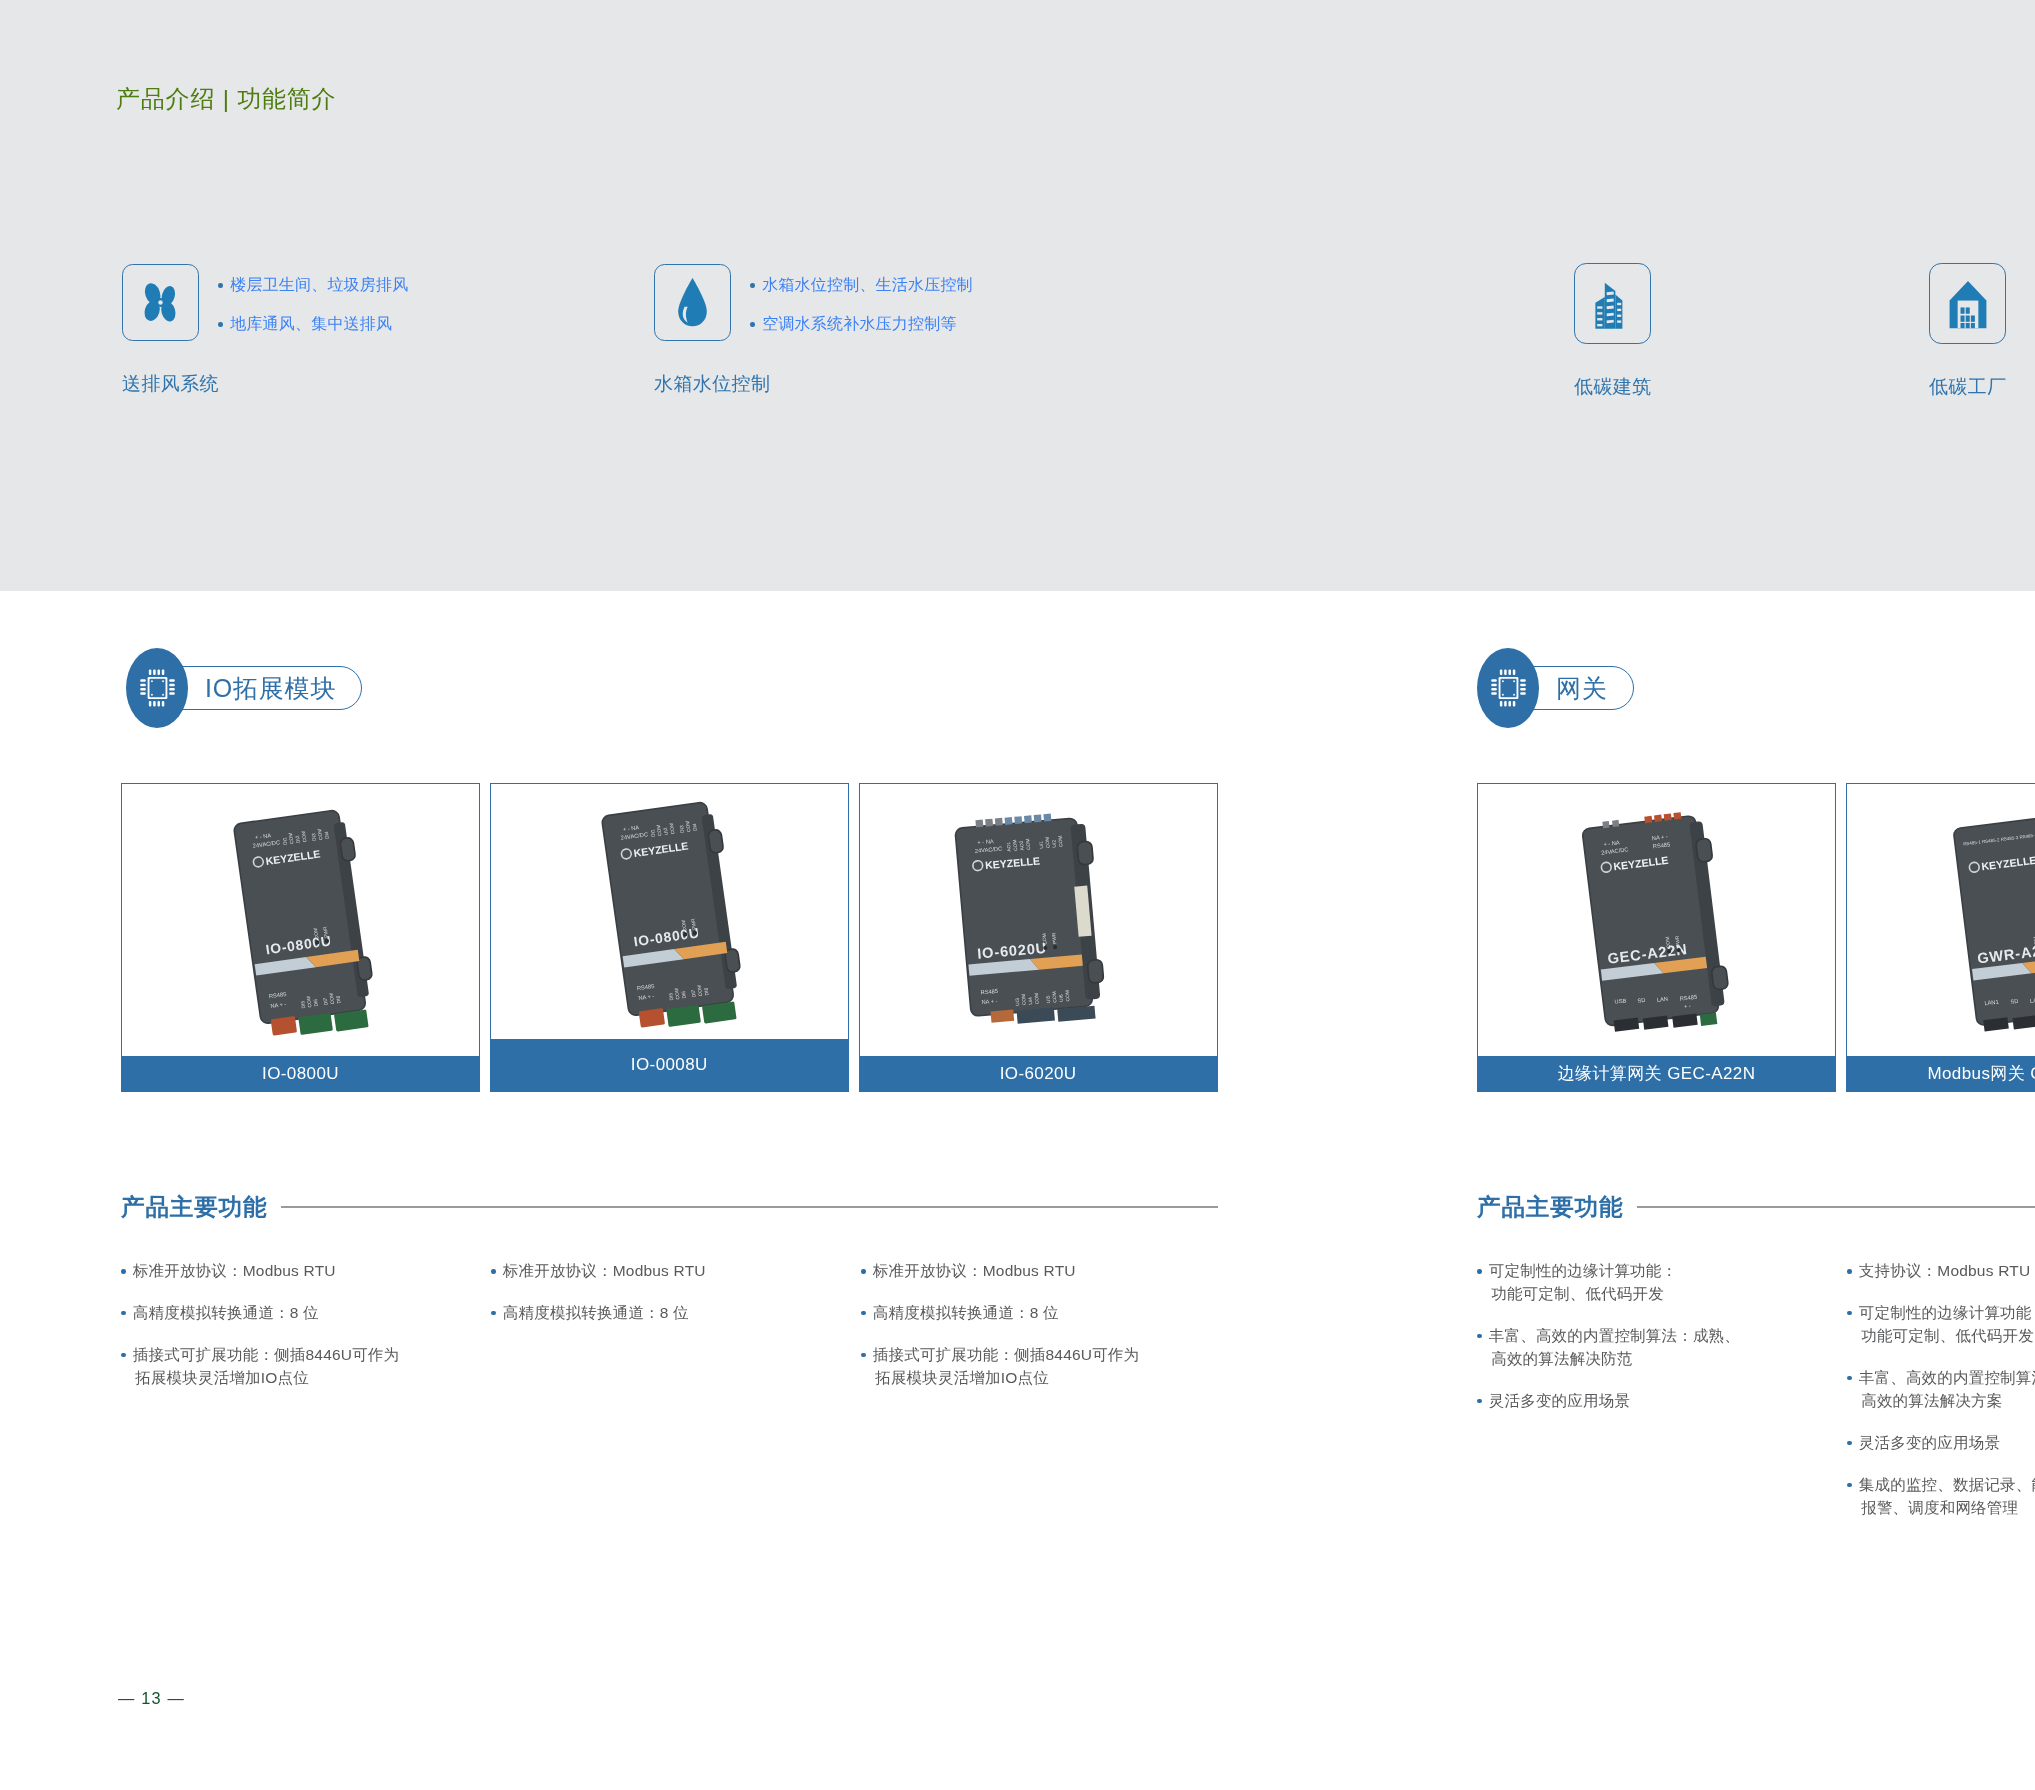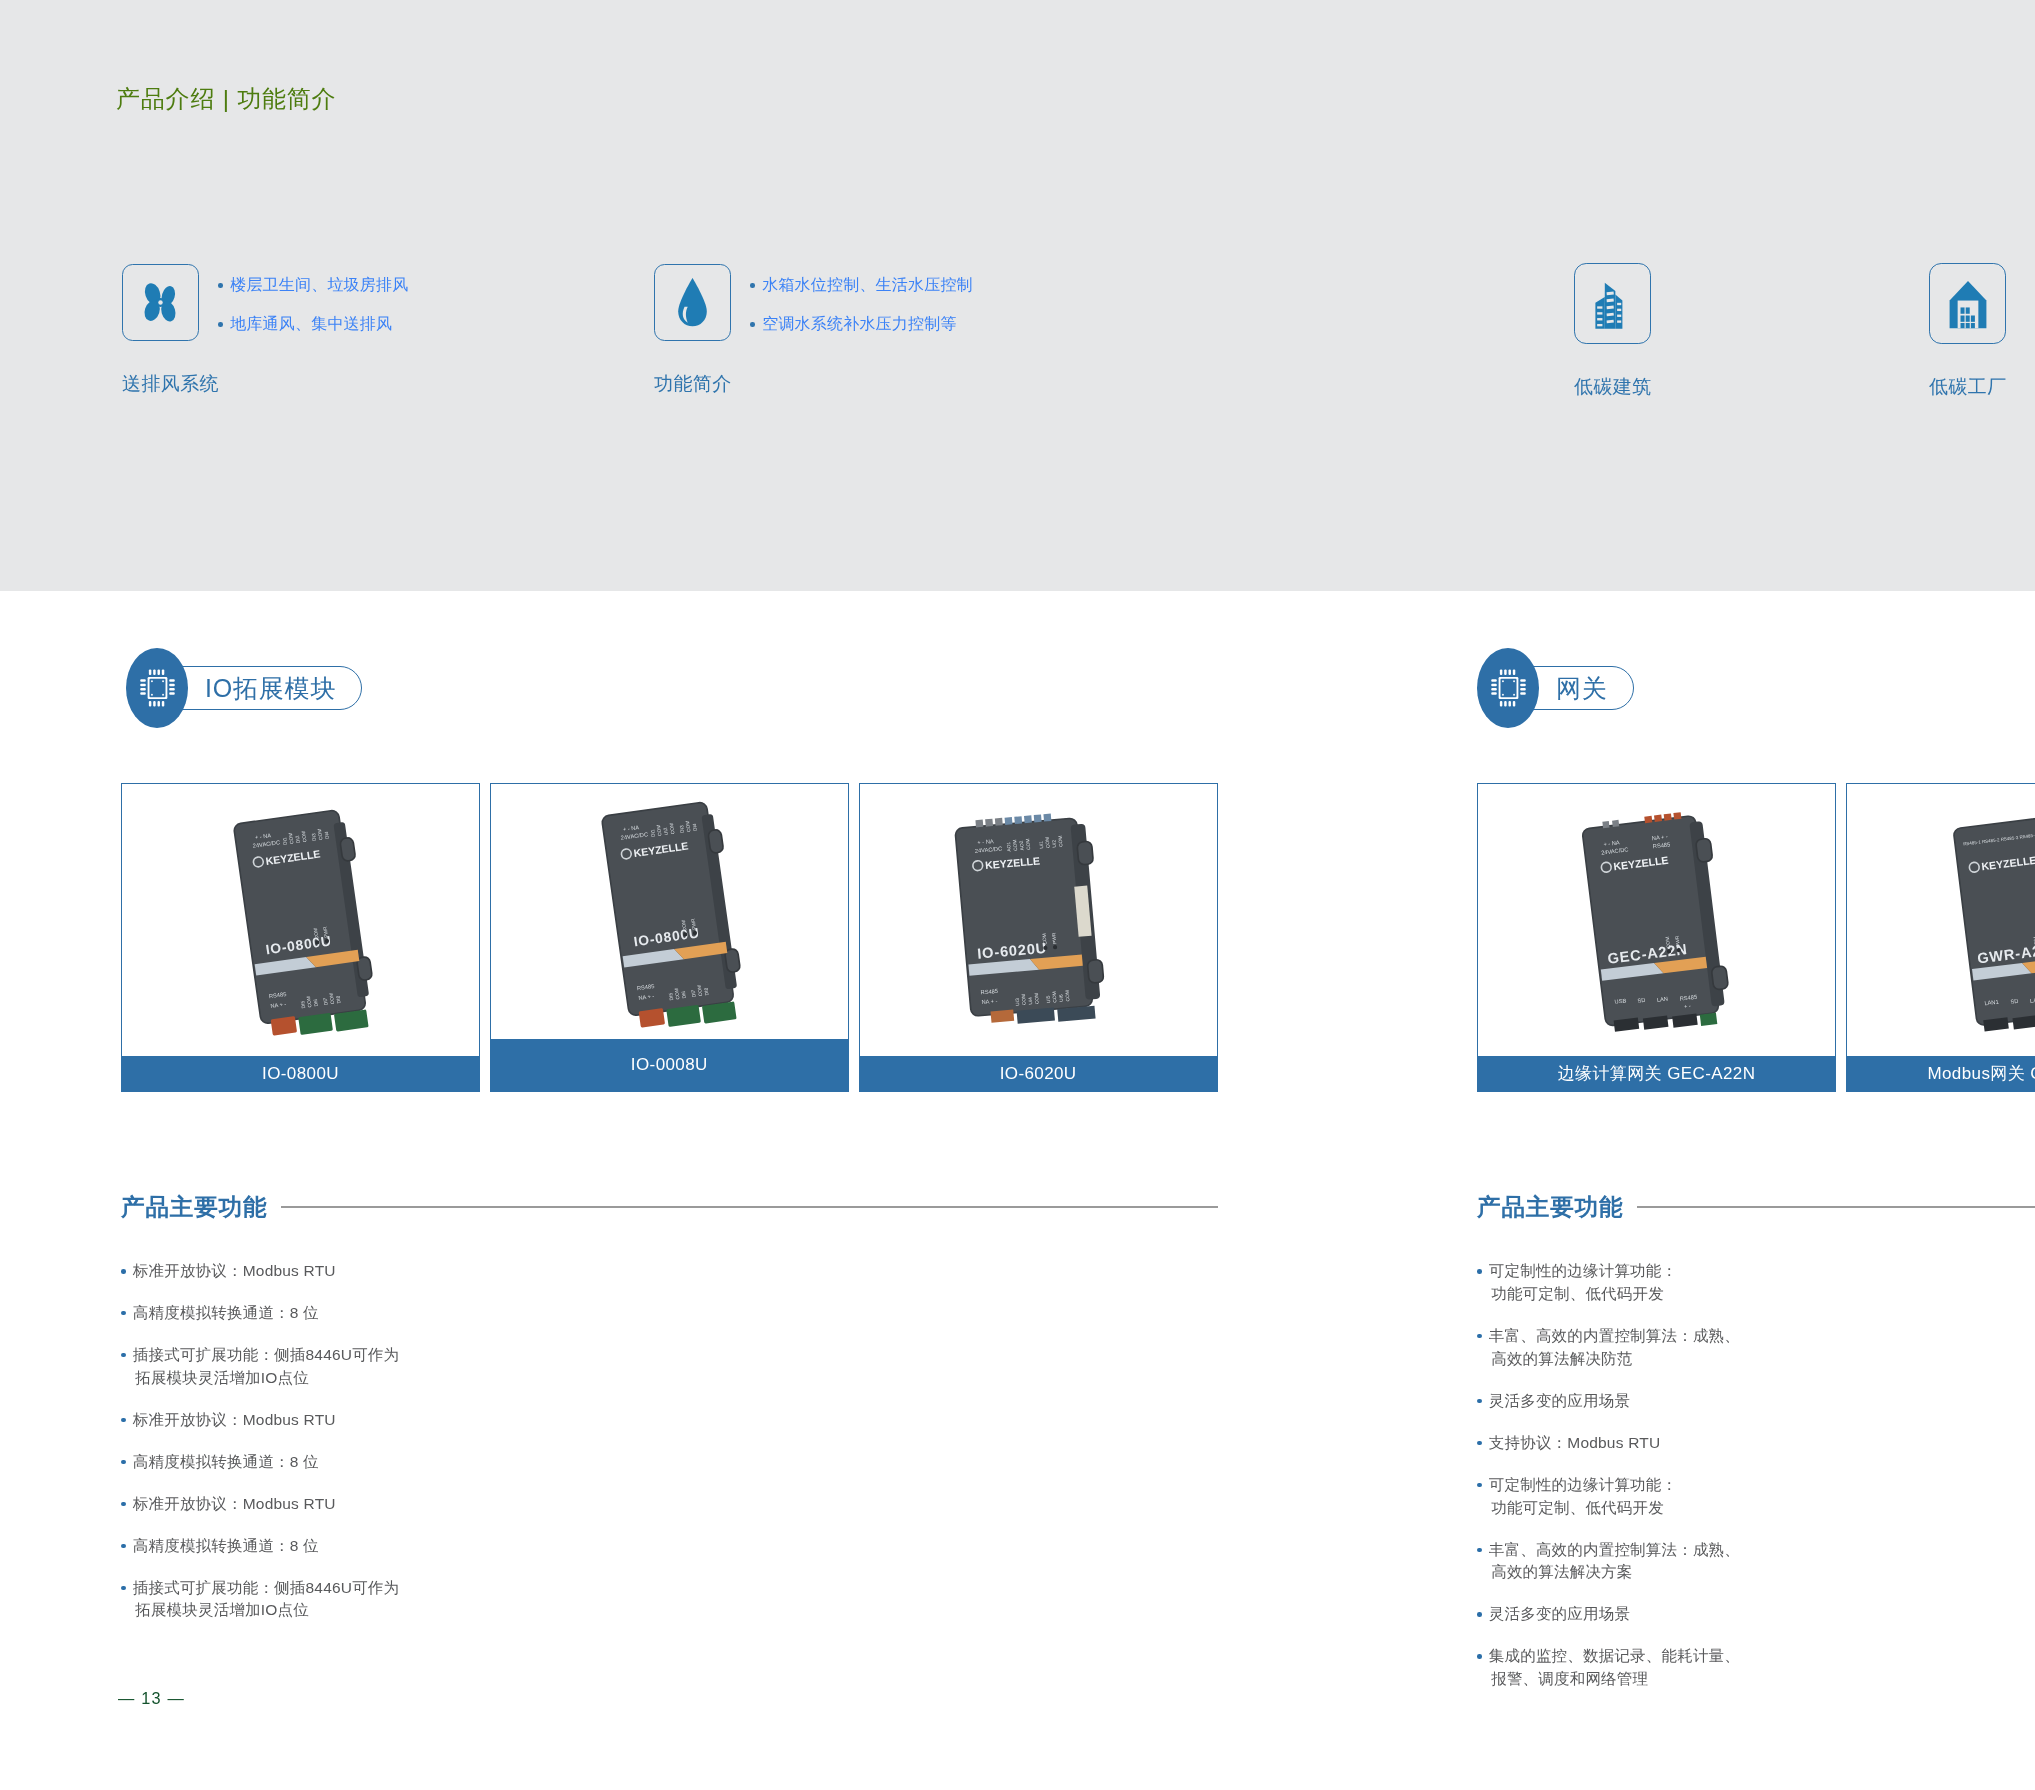--- a/index.html
+++ b/index.html
@@ -80,21 +80,21 @@
   }
 
   
   .feat-head{position:absolute;display:flex;align-items:center;}
   .feat-head .ttl{
     font-size:23.6px;font-weight:bold;color:#2e6fa7;letter-spacing:0.8px;white-space:nowrap;text-align:center;
   }
   .feat-head .rule{height:1.6px;background:#9a9a9a;margin-left:14px;}
 
   
-  .feat-cols{position:absolute;display:flex;flex-direction:column;}
+  .feat-cols{position:absolute;display:flex;}
   .feat-col{}
   .feat-li{display:flex;align-items:flex-start;margin-bottom:19px;}
   .feat-li .dot{
     width:4.5px;height:4.5px;border-radius:50%;background:#2b6ea8;
     margin-right:7.3px;margin-top:9px;flex:none;
   }
   .feat-li .txt{
     font-size:15.5px;color:#58595b;line-height:1.48;letter-spacing:0.2px;
   }
   .feat-li .txt .l2{display:block;padding-left:2.4px;}
@@ -144,21 +144,21 @@
     </div>
   </div>
 
   <div class="appblock" style="left:654px;top:264px;">
     <div class="icon-frame">
       <svg width="45" height="53" viewBox="0 0 70 100">
         <path d="M35 4 C35 4 8 48 8 67 C8 83 20 95 35 95 C50 95 62 83 62 67 C62 48 35 4 35 4 Z" fill="#1f7cb4"></path>
         <path d="M20 58 C14 70 16 82 26 88 C22 78 21 68 26 58 Z" fill="#e6e7e8"></path>
       </svg>
     </div>
-    <div class="app-caption">功能简介</div>
+    <div class="app-caption">水箱水位控制</div>
     <div class="bullets-inline">
       <div class="bi">
         <span class="dot"></span>
         <span>水箱水位控制、生活水压控制</span>
       </div>
       <div class="bi">
         <span class="dot"></span>
         <span>空调水系统补水压力控制等</span>
       </div>
     </div>

